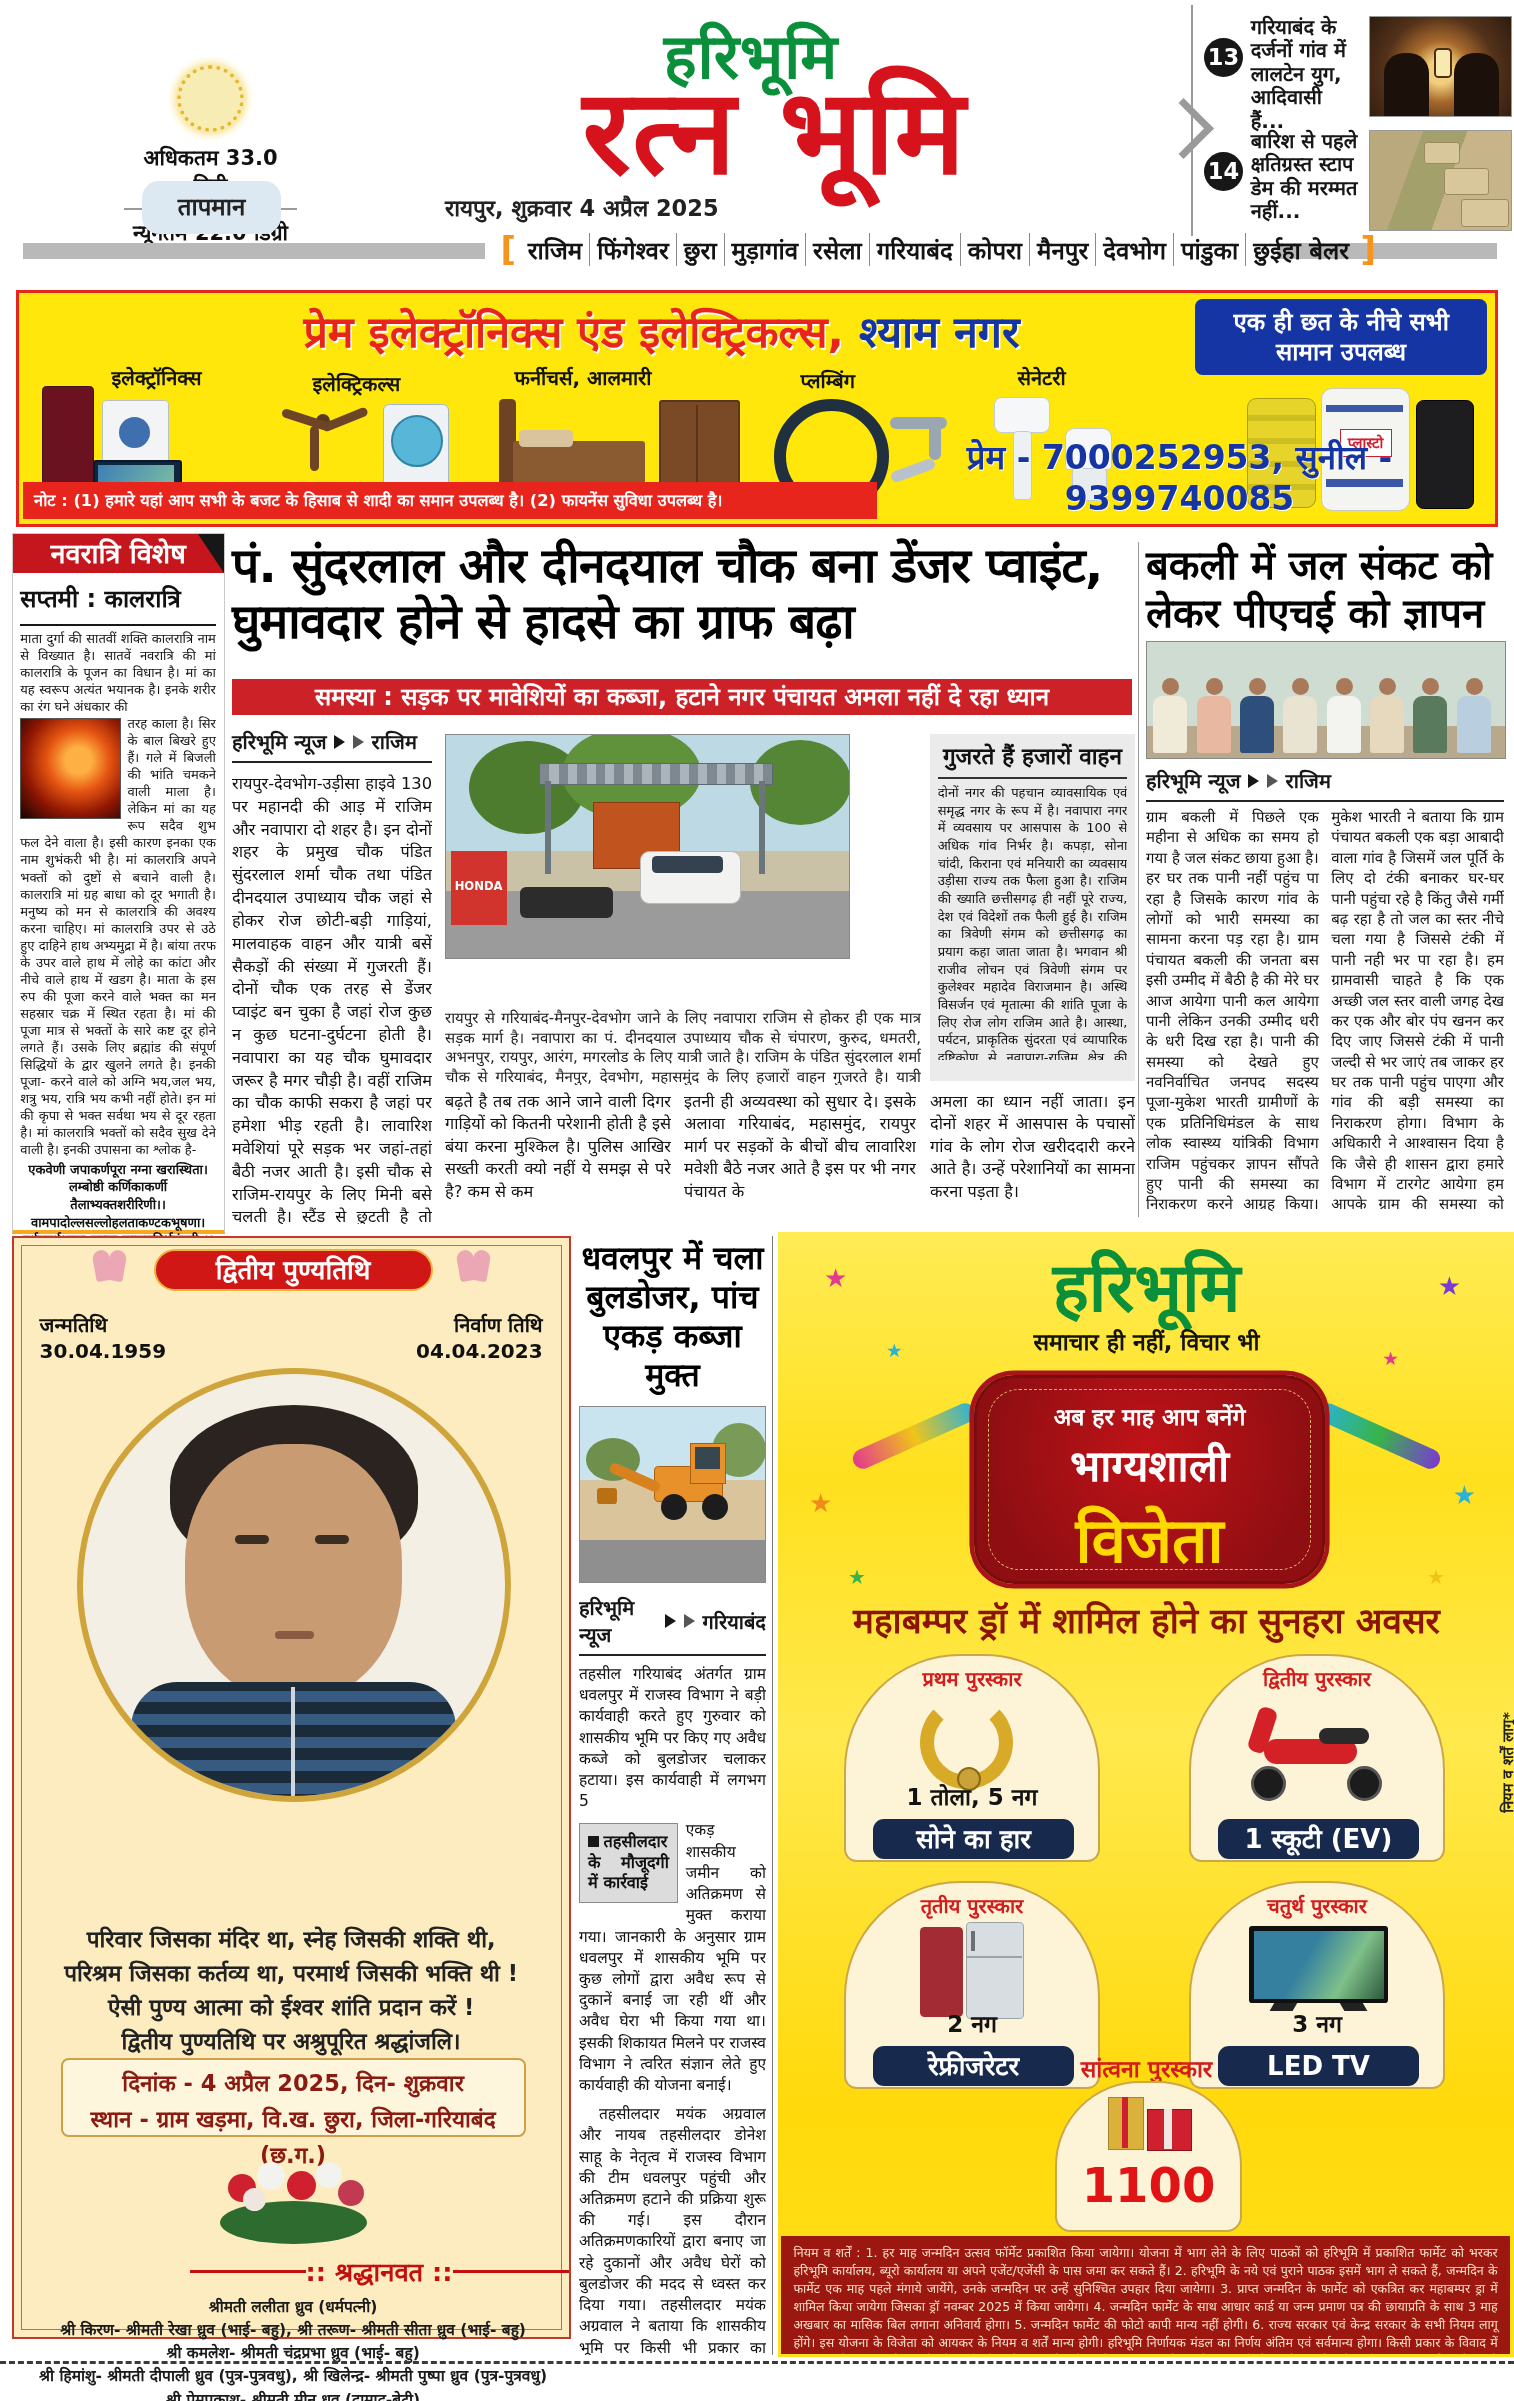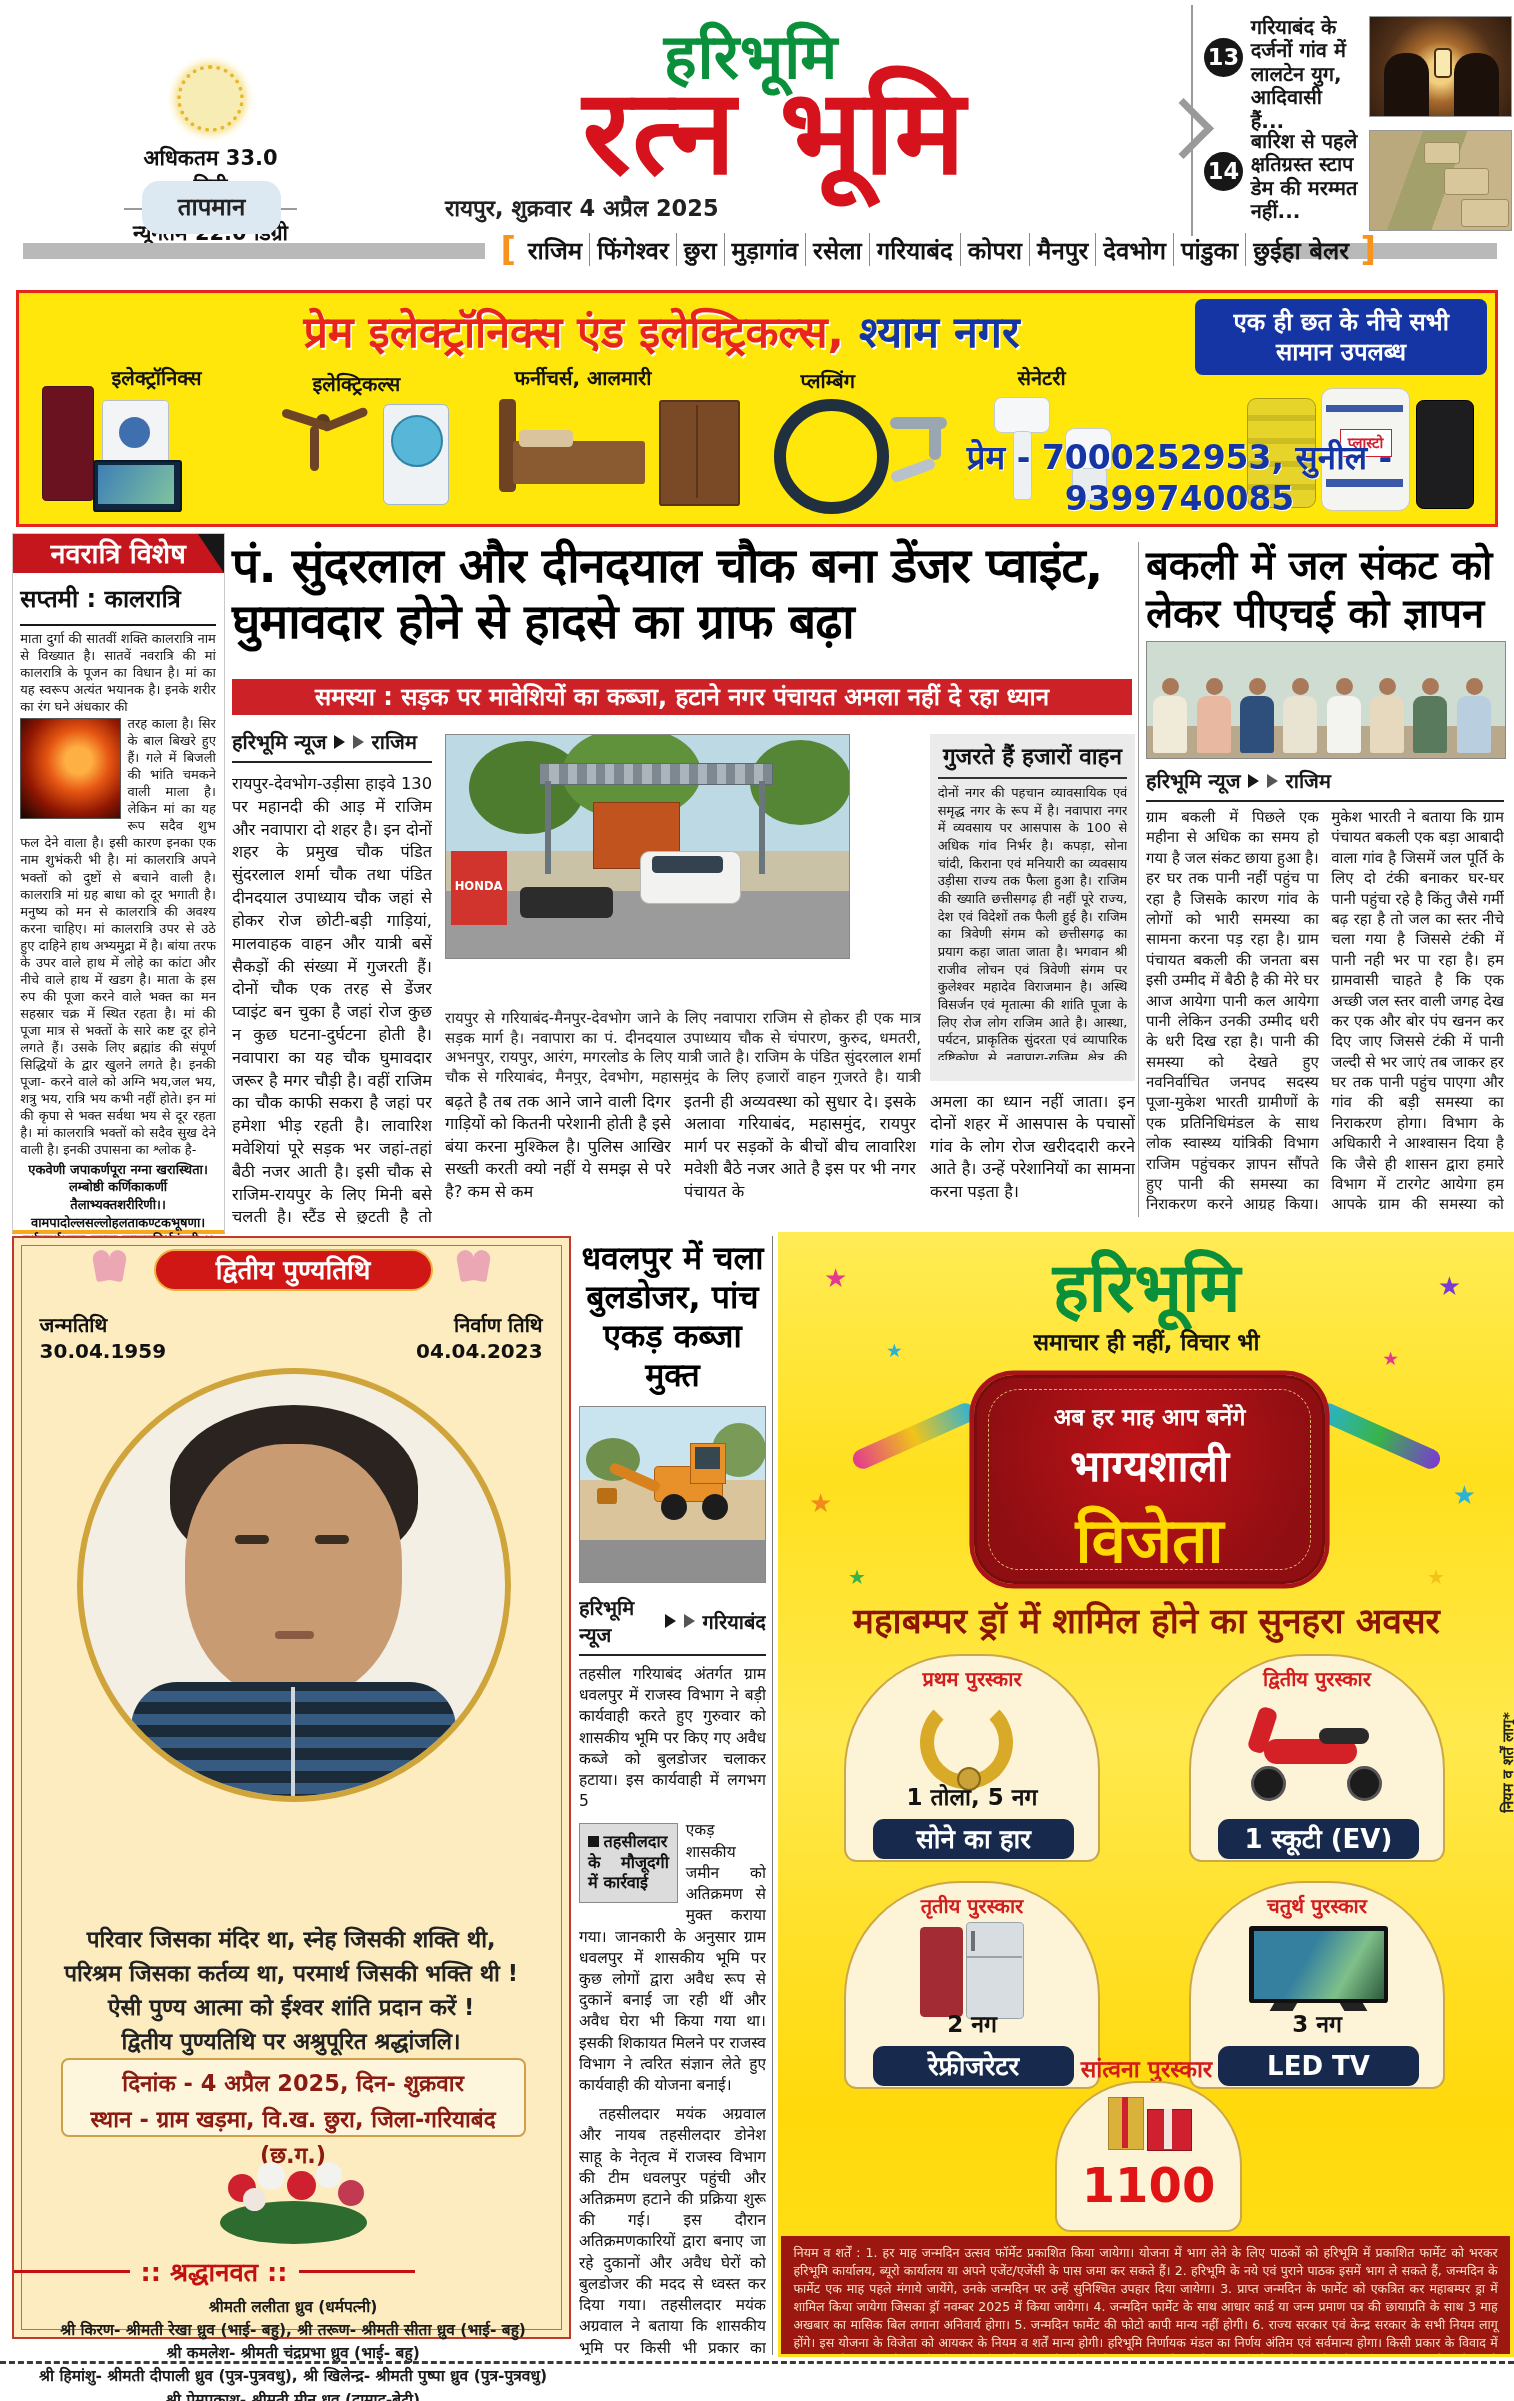--- a/index.html
+++ b/index.html
@@ -123,21 +123,21 @@
              font-weight:800;color:#d31c1c;text-shadow:0.8px 0.8px 0 #fff}
   #obit-desig{position:absolute;left:0;top:641px;width:100%;text-align:center;font-size:23px;
               font-weight:800;color:#1a3fae}
   .trib{position:absolute;left:0;width:100%;text-align:center;font-size:22.5px;font-weight:700;color:#222}
   #obit-event{position:absolute;left:47px;top:820px;width:465px;height:79px;background:#fdf6dd;
               border:2.3px solid #cf9f4a;border-radius:7.7px;text-align:center;color:#8b1a10;
               font-size:22.5px;font-weight:800;line-height:1.62;box-sizing:border-box;padding-top:4.6px}
   #bouquet{position:absolute;left:183px;top:913px;width:194px;height:93px}
   .fl{position:absolute;border-radius:50%}
   #shraddha{position:absolute;left:0;top:1016px;width:100%;display:flex;align-items:center;
-            justify-content:flex-start;gap:11px;color:#c40f0f;font-size:25.6px;font-weight:800}
+            justify-content:flex-end;color:#c40f0f;font-size:25.6px;font-weight:800}
   .sline{width:116px;height:2.3px;background:#c40f0f}
   .fam{position:absolute;left:15.5px;width:528px;text-align:center;font-size:15.5px;font-weight:700;
        line-height:1.25;color:#1b1b1b}
   .hands{position:absolute;width:43px;height:34px}
   .hands i{position:absolute;width:17px;height:31px;background:#eba8b4;border-radius:9.3px 9.3px 3.1px 3.1px;display:block}
 
   
   #dh{left:579px;top:1239px;width:187px;height:1116px;overflow:hidden}
   #dh-headline{font-size:32px;font-weight:800;line-height:1.22;text-align:center;color:#000}
   #dh-photo{width:185px;height:175px;border:0.8px solid #888;margin-top:11px;position:relative;overflow:hidden;
@@ -294,20 +294,21 @@
 
     <div class="prod" style="left:1228px;top:93px;width:240px;height:124px">
       <div class="shape" style="left:0;top:12.4px;width:67px;height:108px;background:repeating-linear-gradient(0deg,#e7d42a 0 17px,#cdbd1e 17px 23px);border-radius:9.3px;border:1.5px solid #a89a16"></div>
       <div class="shape" style="left:74px;top:1.5px;width:87px;height:121px;background:#f4f4f0;border:1.5px solid #c9c9c0;border-radius:11px"></div>
       <div class="shape" style="left:79px;top:18.6px;width:77px;height:7.7px;background:#3b58a8"></div>
       <div class="shape" style="left:79px;top:93px;width:77px;height:7.7px;background:#3b58a8"></div>
       <div class="shape" style="left:93px;top:43px;width:50px;height:26px;background:#fff;border:1.5px solid #cf2030;color:#cf2030;font-size:14.7px;font-weight:700;text-align:center;line-height:25px">प्लास्टो</div>
       <div class="shape" style="left:169px;top:14px;width:56px;height:107px;background:#1d1d1f;border-radius:7.7px;border:1.5px solid #000"></div>
     </div>
 
+    <div id="ad-note">नोट : (1) हमारे यहां आप सभी के बजट के हिसाब से शादी का समान उपलब्ध है। (2) फायनेंस सुविधा उपलब्ध है।</div>
     <div id="ad-contacts">प्रेम - 7000252953, सुनील - 9399740085</div>
   </div>
 
   <div id="navratri" class="abs">
     <div id="nav-head">
       <span>नवरात्रि विशेष</span>
       <span class="fold"></span>
     </div>
     <div id="nav-title">सप्तमी : कालरात्रि</div>
     <div class="nv-body">माता दुर्गा की सातवीं शक्ति कालरात्रि नाम से विख्यात है। सातवें नवरात्रि की मां कालरात्रि के पूजन का विधान है। मां का यह स्वरूप अत्यंत भयानक है। इनके शरीर का रंग घने अंधकार की</div>

